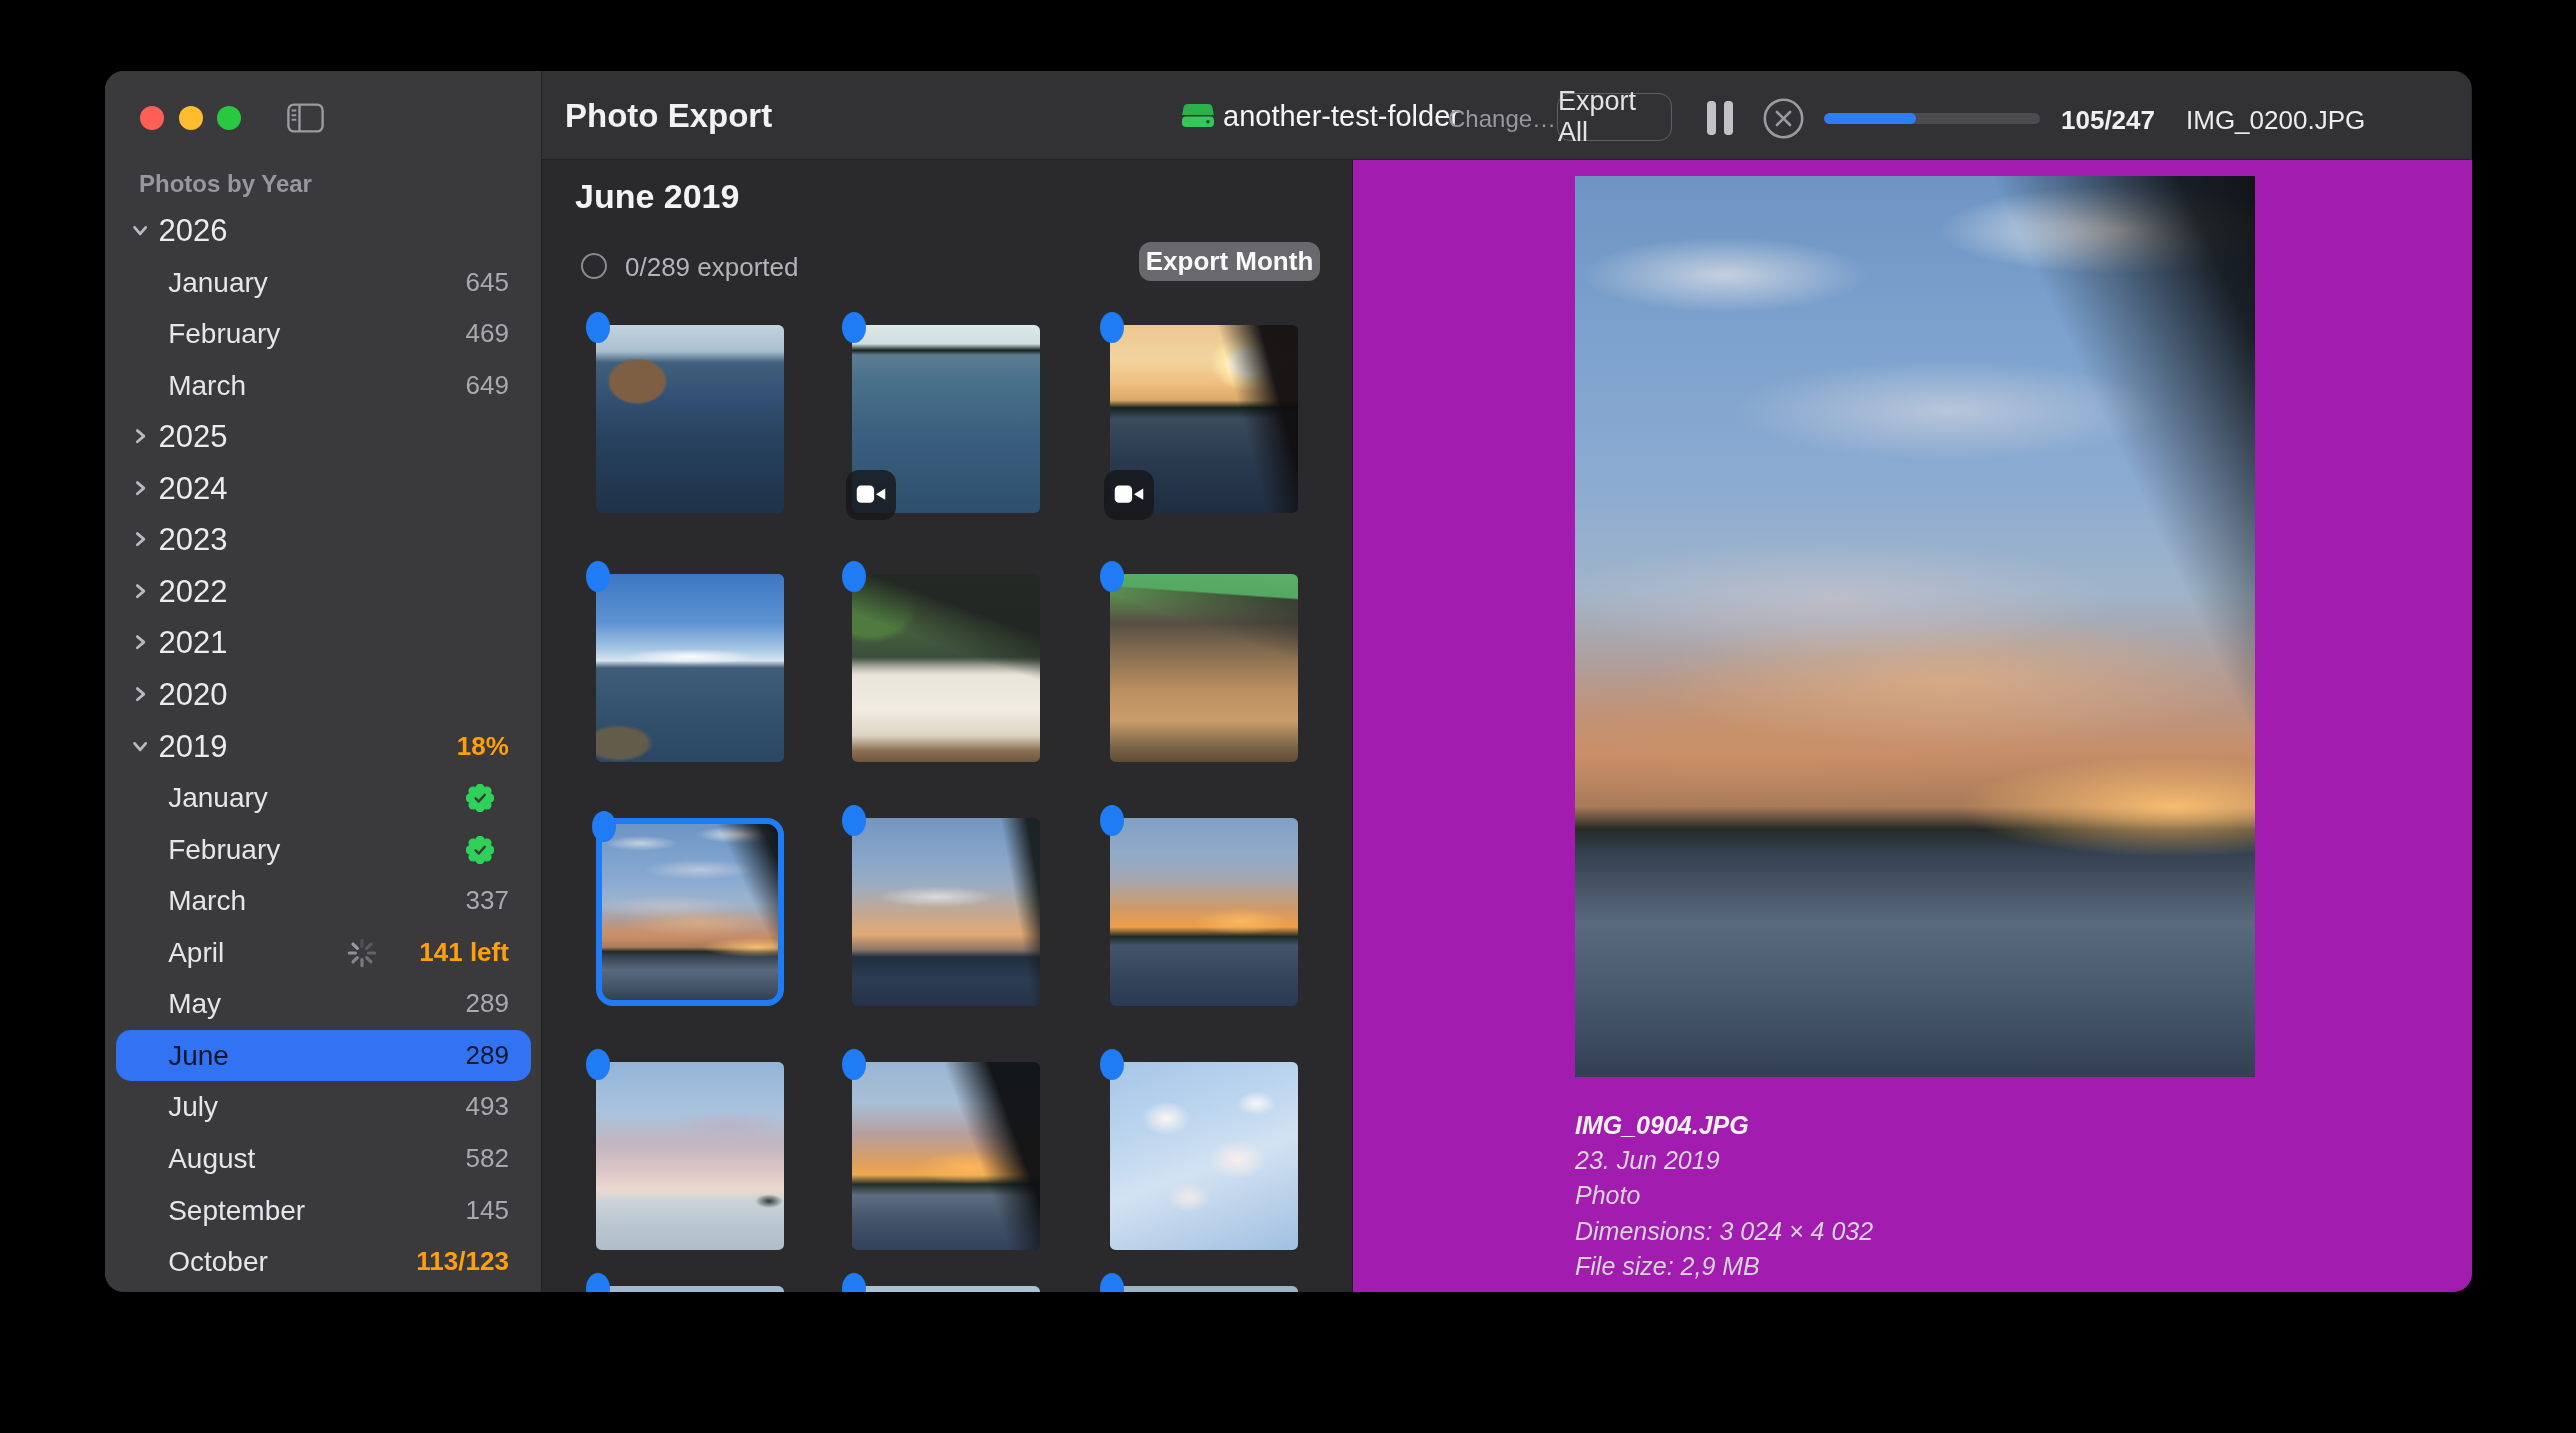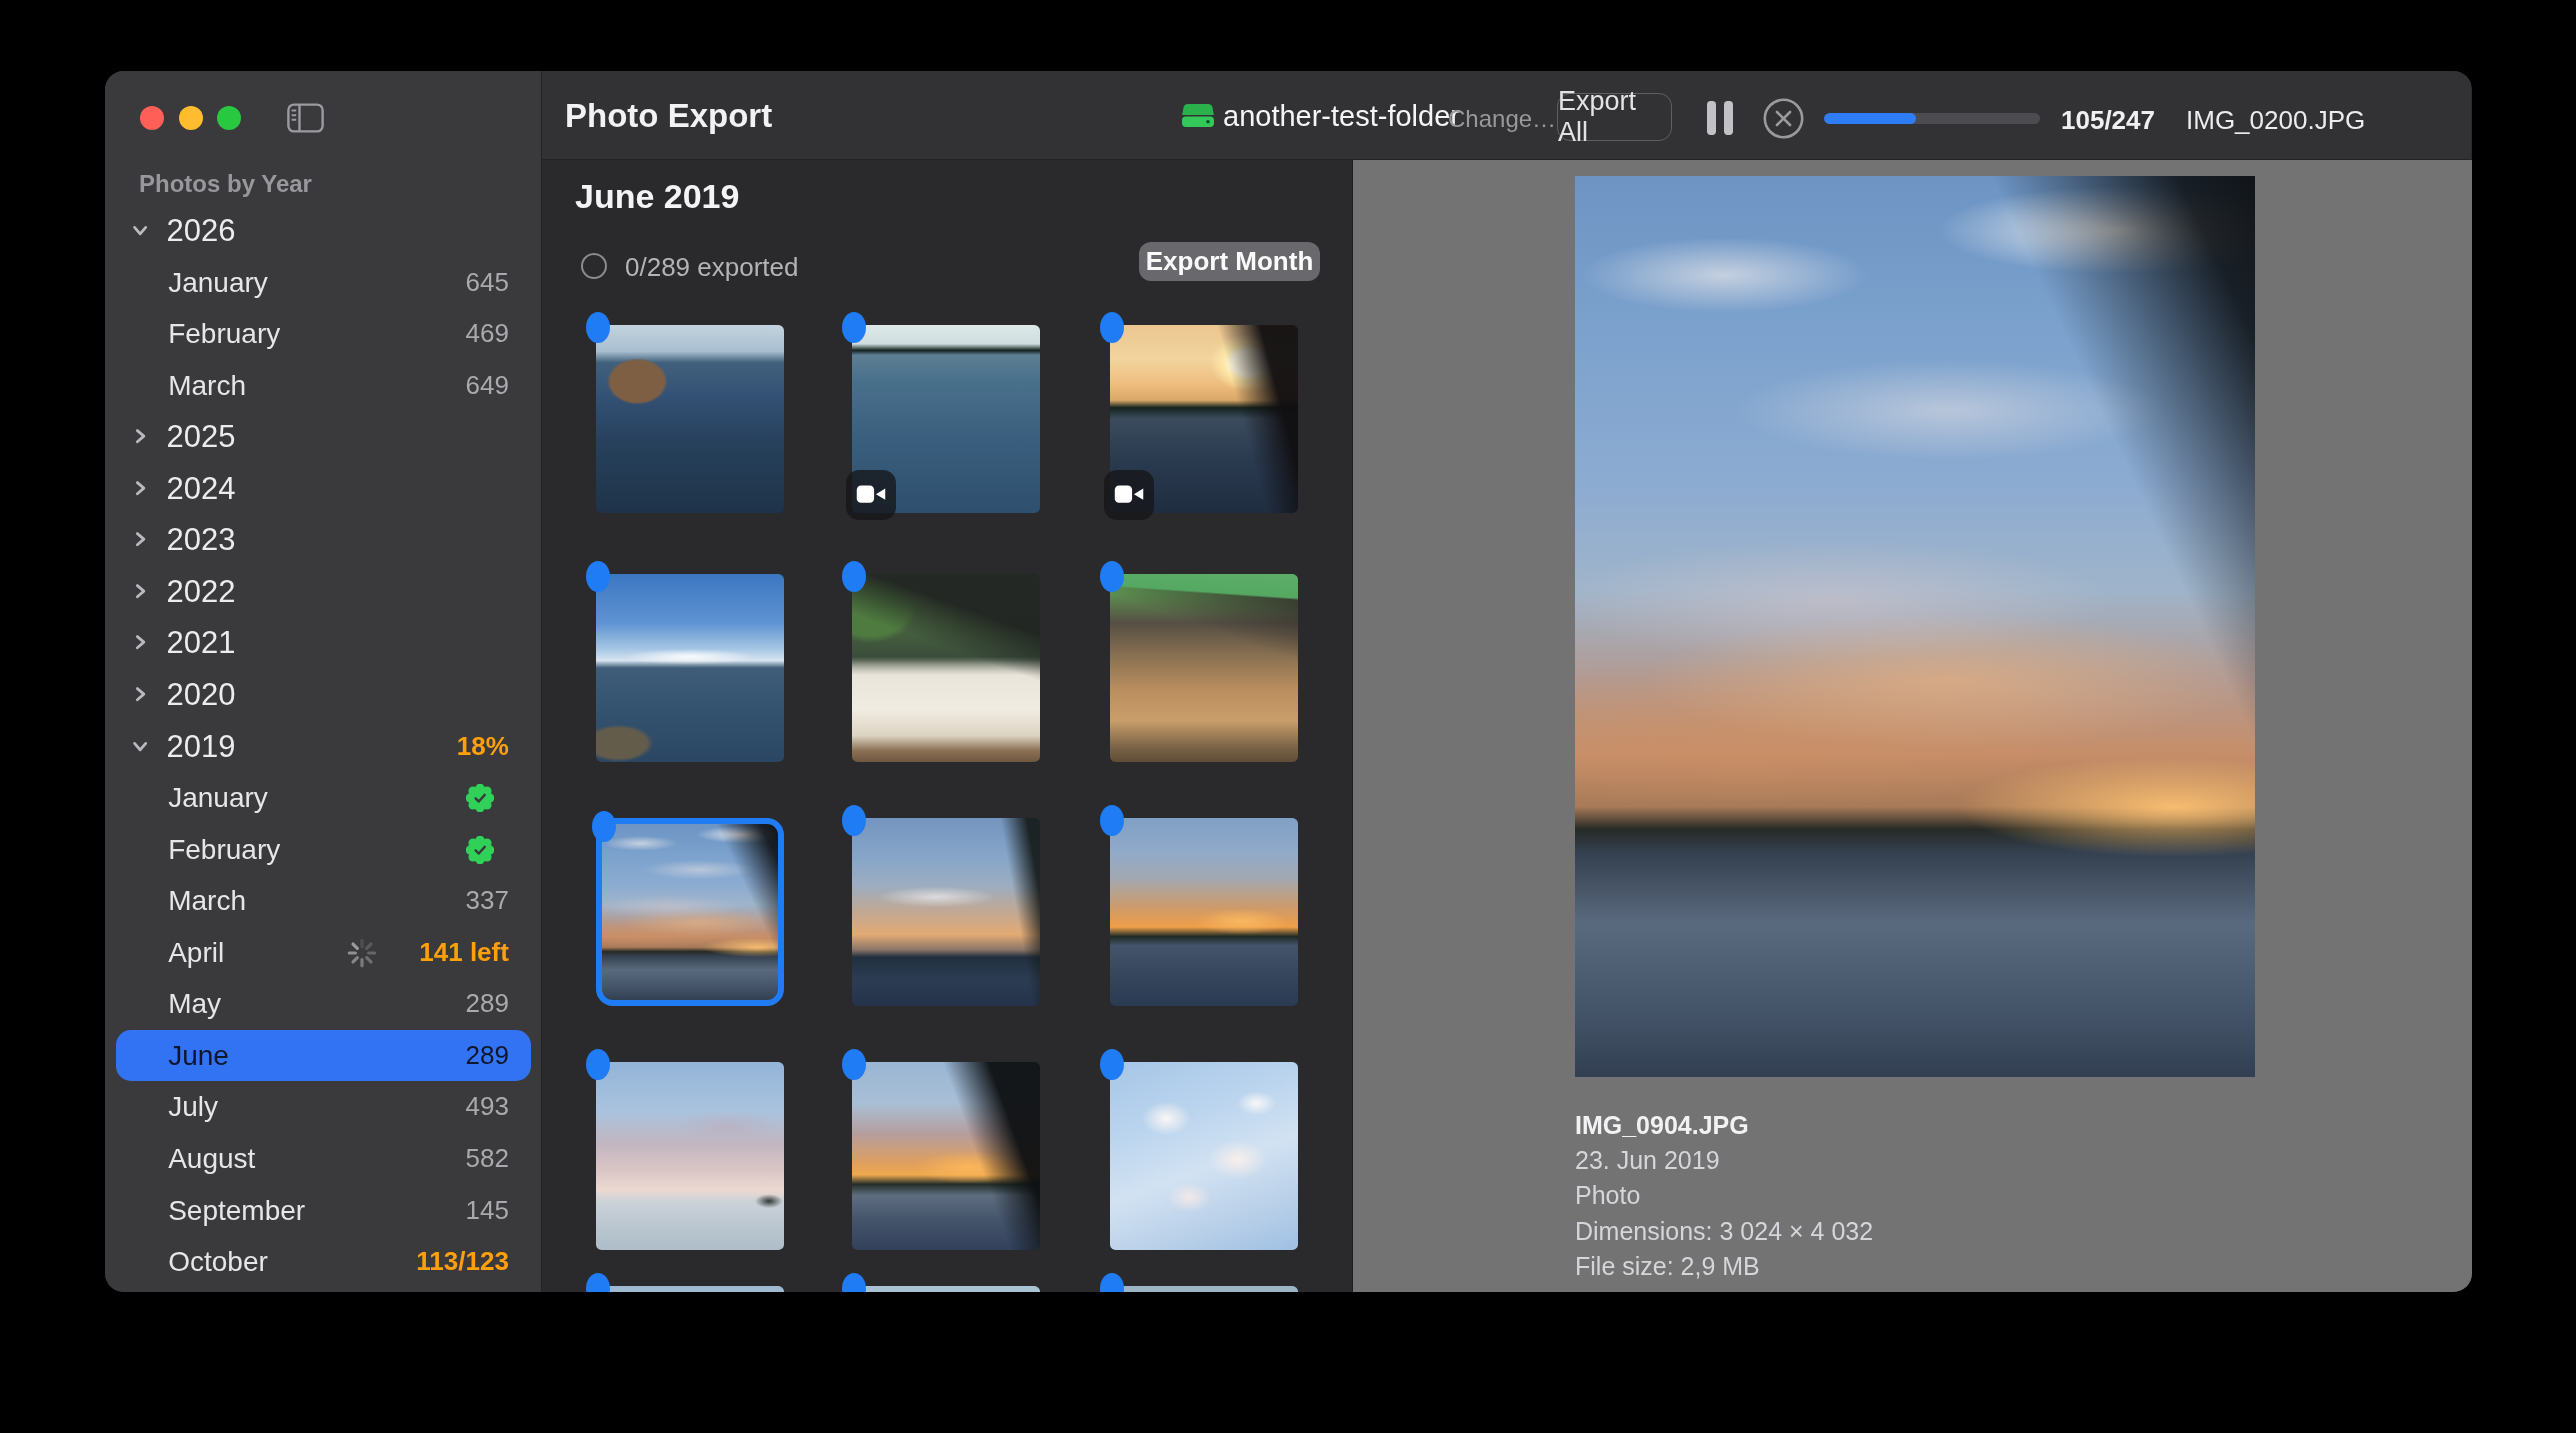--- a/index.html
+++ b/index.html
@@ -8,21 +8,21 @@
   .abs{position:absolute;}
   #window{position:absolute;left:105px;top:71px;width:2367px;height:1221px;background:#2a2a2c;
     border-radius:18.6px;overflow:hidden;box-shadow:0 28px 84px rgba(0,0,0,.6);}
   
   #sidebar{position:absolute;left:0;top:0;width:437px;height:1221px;background:#3a3a3d;border-right:1.9px solid #232325;}
   .tl{position:absolute;top:35px;width:24px;height:24px;border-radius:50%;}
   #sidebar-header{position:absolute;left:34px;top:99px;font-size:24px;font-weight:700;color:#97979c;}
   .srow{position:absolute;left:11.2px;width:415px;height:51px;display:flex;align-items:center;border-radius:15px;}
   .srow.sel{background:#3273f4;}
   .srow .chev{width:22.3px;height:22.3px;margin-left:13px;flex:0 0 auto;display:flex;align-items:center;justify-content:center;}
-  .srow.year .lbl{font-size:31px;color:#ececee;margin-left:15px;font-weight:400;}
+  .srow.year .lbl{font-size:31px;color:#ececee;margin-left:7px;font-weight:400;}
   .srow.month .lbl{font-size:28px;color:#e6e6e9;margin-left:52px;}
   .srow.sel .lbl,.srow.sel .cnt{color:#0f172a;}
   .srow .sp{flex:1;}
   .srow .cnt{font-size:26px;color:#a9a9ae;margin-right:22.3px;}
   .srow .hot{font-size:26px;font-weight:700;color:#ff9f0a;margin-right:22.3px;}
   .srow .spin{margin-right:20.5px;display:flex;}
   .srow .seal{margin-right:18.6px;display:flex;}
   
   #toolbar{position:absolute;left:437px;top:0;width:1929px;height:89px;background:#323234;border-bottom:1.9px solid #232325;}
   #tb-title{position:absolute;left:23px;top:26px;font-size:33px;font-weight:700;color:#f2f2f4;}
@@ -43,21 +43,21 @@
   #status-circle{position:absolute;left:39px;top:93px;width:26px;height:26px;border:2.8px solid #8b8b90;border-radius:50%;}
   #status-text{position:absolute;left:83px;top:92px;font-size:26px;color:#b4b4b8;}
   #export-month-btn{position:absolute;left:597px;top:82px;width:181px;height:39px;background:#69696d;border-radius:12px;
     color:#fafafa;font-size:26px;font-weight:600;display:flex;align-items:center;justify-content:center;}
   .thumb{position:absolute;width:188px;height:188px;border-radius:5.6px;background-size:cover;}
   .thumb.sel{border:6.5px solid #1f7cf5;border-radius:17px;}
   .dot{position:absolute;left:-10.2px;top:-13px;width:24px;height:31px;border-radius:50%;background:#1f7cf5;}
   .vbadge{position:absolute;left:-6.5px;bottom:-6.5px;width:50px;height:50px;border-radius:13px;background:rgba(22,22,24,.78);
     display:flex;align-items:center;justify-content:center;}
   
-  #preview-panel{position:absolute;left:1247px;top:89px;width:1120px;height:1132px;background:#737373;border-left:1.9px solid #1d1d1f;}
+  #preview-panel{position:absolute;left:1247px;top:89px;width:1120px;height:1132px;background:#a21caf;border-left:1.9px solid #1d1d1f;font-style:italic;}
   #preview-image{position:absolute;left:222px;top:16px;width:680px;height:901px;}
   .meta{position:absolute;left:222px;font-size:25px;color:#d6d6da;}
   #meta-filename{font-weight:700;color:#f2f2f4;}
   
   .sky-sunset{background:
     linear-gradient(245deg,rgba(12,14,16,.95) 0%,rgba(12,14,16,.88) 7%,rgba(12,14,16,0) 24%),
     radial-gradient(38% 7% at 80% 6%,rgba(255,250,244,.85),transparent 70%),
     radial-gradient(30% 6% at 22% 11%,rgba(250,242,238,.6),transparent 70%),
     radial-gradient(45% 8% at 55% 26%,rgba(248,236,232,.45),transparent 70%),
     radial-gradient(55% 9% at 38% 47%,rgba(215,200,205,.5),transparent 75%),

